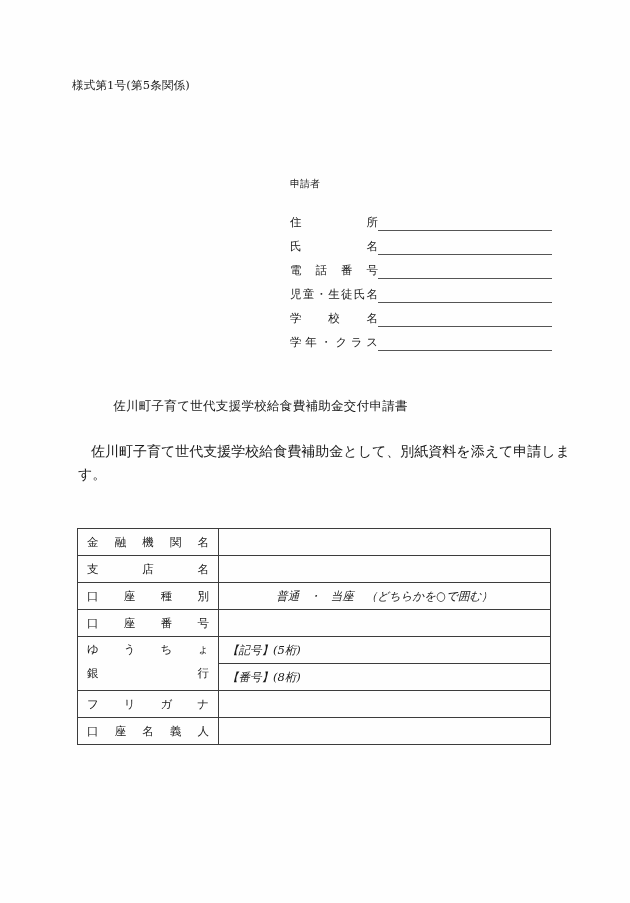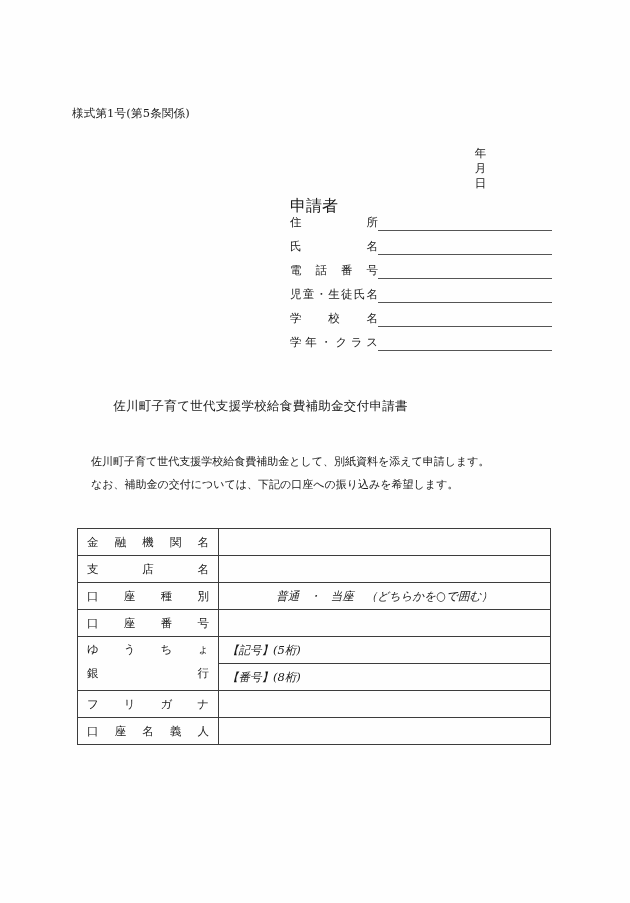--- a/index.html
+++ b/index.html
@@ -14,21 +14,21 @@
   }
   #page {
     position: relative;
     width: 630px;
     height: 903px;
     background: #fefefe;
     overflow: hidden;
   }
 
   
-  .abs { position: absolute; white-space: pre; margin-top: 28px; }
+  .abs { position: absolute; white-space: pre; }
 
   
   .form-no {
     left: 72px;
     top: 78px;
     font-size: 11.5px;
     letter-spacing: 0.2px;
   }
   .date-line {
     left: 460px;
@@ -42,22 +42,22 @@
     left: 72px;
     top: 140px;
     font-size: 12px;
   }
   .addressee .name { display: inline-block; }
   .addressee .sama { display: inline-block; margin-left: 36px; }
 
   
   .applicant-head {
     left: 290px;
-    top: 168px;
-    font-size: 16px;
+    top: 177px;
+    font-size: 10px;
   }
   .applicant-fields {
     position: absolute;
     left: 290px;
     top: 207px;
     width: 262px;
   }
   .field-row {
     display: flex;
     align-items: flex-end;
@@ -87,23 +87,23 @@
     width: 521px;
     text-align: center;
     font-size: 12.5px;
     letter-spacing: 0.3px;
   }
 
   
   .body-text {
     position: absolute;
     left: 78px;
-    top: 450px;
+    top: 440px;
     width: 500px;
-    font-size: 11px;
+    font-size: 14px;
     line-height: 23px;
   }
   .body-text p { margin: 0; text-indent: 13px; }
 
   
   .bank-table {
     position: absolute;
     left: 77px;
     top: 528px;
     width: 474px;
@@ -151,25 +151,20 @@
   }
   .yucho-line > span { display: inline-block; }
 </style>
 </head>
 <body>
 
 <div id="page">
 
   <div class="abs form-no">様式第1号(第5条関係)</div>
 
-  <div class="abs date-line">
-    <span class="dseg">年</span>
-    <span class="dseg">月</span>
-    <span class="dseg">日</span>
-  </div>
 
 
   <div class="abs applicant-head">申請者</div>
 
   <div class="applicant-fields">
 
     <div class="field-row">
       <div class="field-label">
         <span>住</span>
         <span>所</span>
@@ -228,21 +223,20 @@
       </div>
       <div class="field-rule"></div>
     </div>
 
   </div>
 
   <div class="doc-title">佐川町子育て世代支援学校給食費補助金交付申請書</div>
 
   <div class="body-text">
     <p>佐川町子育て世代支援学校給食費補助金として、別紙資料を添えて申請します。</p>
-    <p>なお、補助金の交付については、下記の口座への振り込みを希望します。</p>
   </div>
 
   <table class="bank-table">
     <tbody>
 
       <tr>
         <td class="lbl">
           <span class="lbl-inner">
             <span>金</span>
             <span>融</span>

